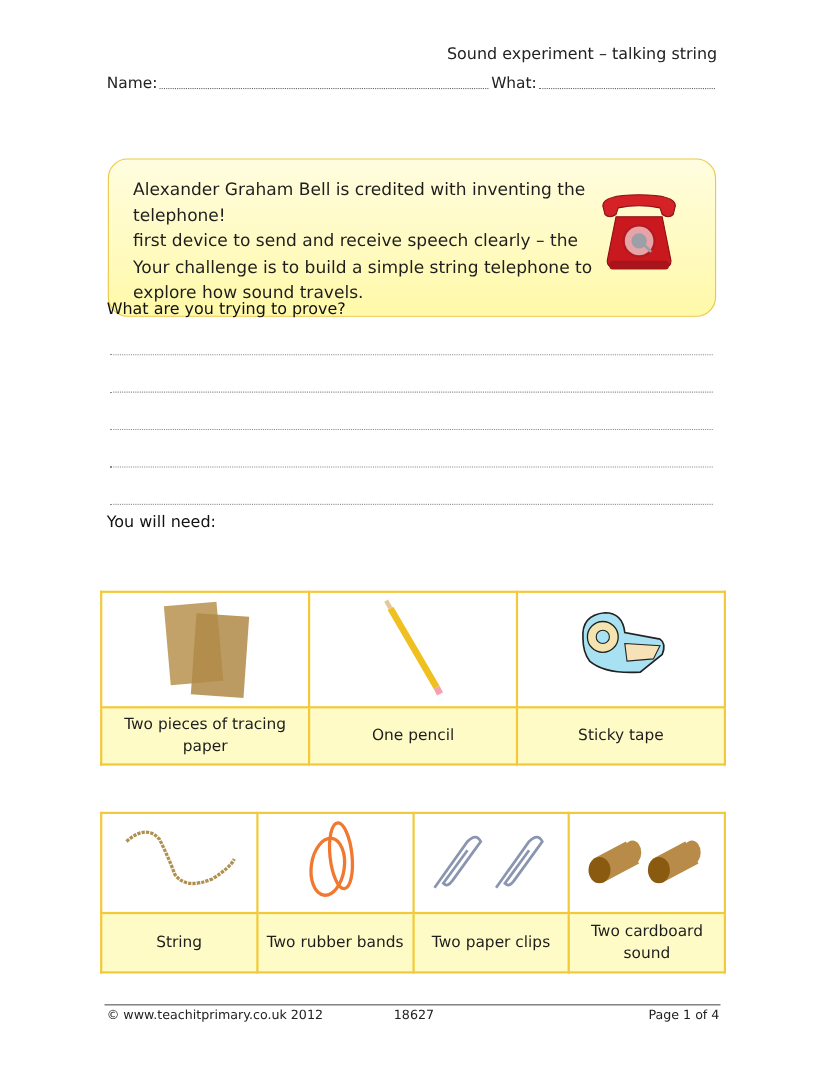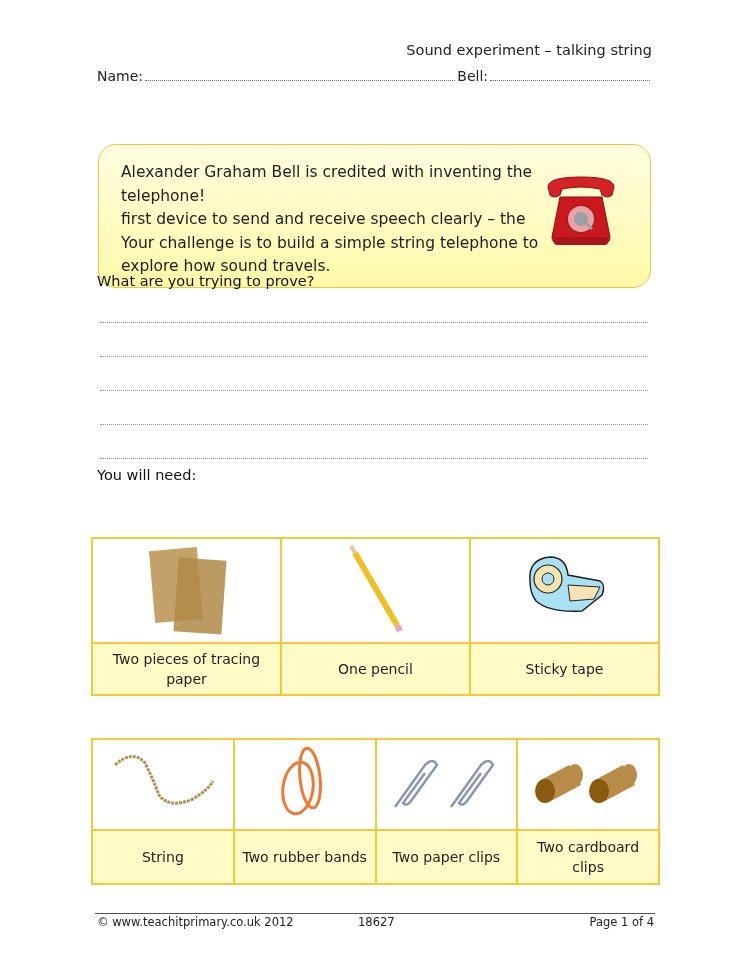--- a/index.html
+++ b/index.html
@@ -22,21 +22,21 @@
   .footer { position:absolute; top:915px; font-size:11.5px; color:#222; }
 </style>
 </head>
 <body>
 
 <div class="header-title">Sound experiment – talking string</div>
 
 <div class="name-row">
   <span>Name:</span>
   <span class="dots"></span>
-  <span>Bell:</span>
+  <span>What:</span>
   <span class="dots short"></span>
 </div>
 
 <div class="info-box">
   <div class="info-text">
     <div>Alexander Graham Bell is credited with inventing the</div>
     <div>telephone!</div>
     <div>first device to send and receive speech clearly – the</div>
     <div>Your challenge is to build a simple string telephone to</div>
     <div>explore how sound travels.</div>
@@ -123,21 +123,21 @@
         <path d="M70 38 L100 22 L112 42 L82 58 Z" fill="#b88c48"></path>
         <ellipse cx="76" cy="48" rx="10" ry="12" fill="#8a5a10"></ellipse>
         <ellipse cx="106" cy="32" rx="8" ry="11" fill="#b88c48"></ellipse>
       </svg>
     </td>
   </tr>
   <tr style="height:54px;margin-left:20px;">
     <td class="lbl">String</td>
     <td class="lbl">Two rubber bands</td>
     <td class="lbl">Two paper clips</td>
-    <td class="lbl"><span>Two cardboard</span><br><span>clips</span></td>
+    <td class="lbl"><span>Two cardboard</span><br><span>sound</span></td>
   </tr>
 </tbody>
   </table>
 
 <div class="footer-rule"></div>
 <div class="footer" style="left:97px;">© www.teachitprimary.co.uk 2012</div>
 <div class="footer" style="left:358px;">18627</div>
 <div class="footer" style="right:96px;padding-left:22px;">Page 1 of 4</div>
 
 </body></html>

